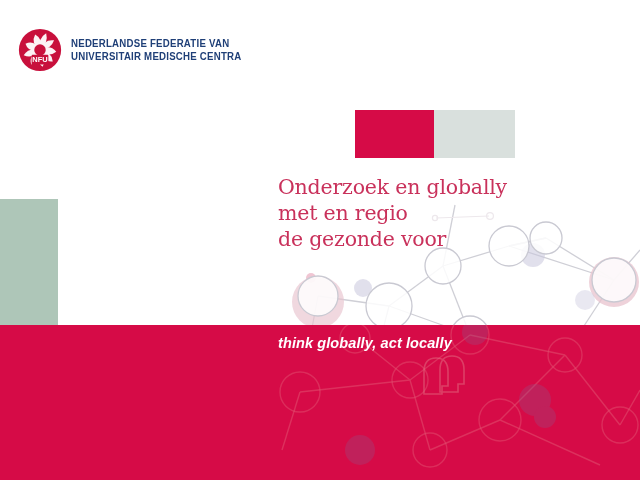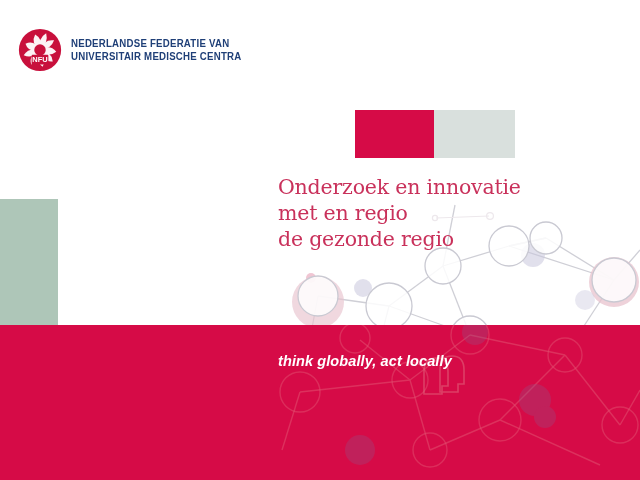--- a/index.html
+++ b/index.html
@@ -108,21 +108,21 @@
     line-height: 26px;
     letter-spacing: -0.2px;
     white-space: nowrap;
   }
   #headline .hl-line { display: block; }
 
   
   #tagline {
     position: absolute;
     left: 278px;
-    top: 353px;
+    top: 335px;
     color: #ffffff;
     font-family: "Liberation Sans", sans-serif;
     font-style: italic;
     font-weight: bold;
     font-size: 14.5px;
     letter-spacing: 0.1px;
     white-space: nowrap;
   }
 </style>
 </head>
@@ -244,20 +244,20 @@
         <text x="0" y="6" text-anchor="middle" font-family="'Liberation Sans', sans-serif" font-size="17" font-weight="bold" fill="#FFFFFF">NFU</text>
       </g>
     </svg>
     <div id="logo-wordmark">
       <div>NEDERLANDSE FEDERATIE VAN</div>
       <div>UNIVERSITAIR MEDISCHE CENTRA</div>
     </div>
   </div>
 
   <div id="headline">
-    <span class="hl-line">Onderzoek en innovatie</span>
+    <span class="hl-line">Onderzoek en globally</span>
     <span class="hl-line">met en regio</span>
-    <span class="hl-line">de gezonde regio</span>
+    <span class="hl-line">de gezonde voor</span>
   </div>
 
   <div id="tagline">think globally, act locally</div>
 
 </div>
 
 </body></html>

